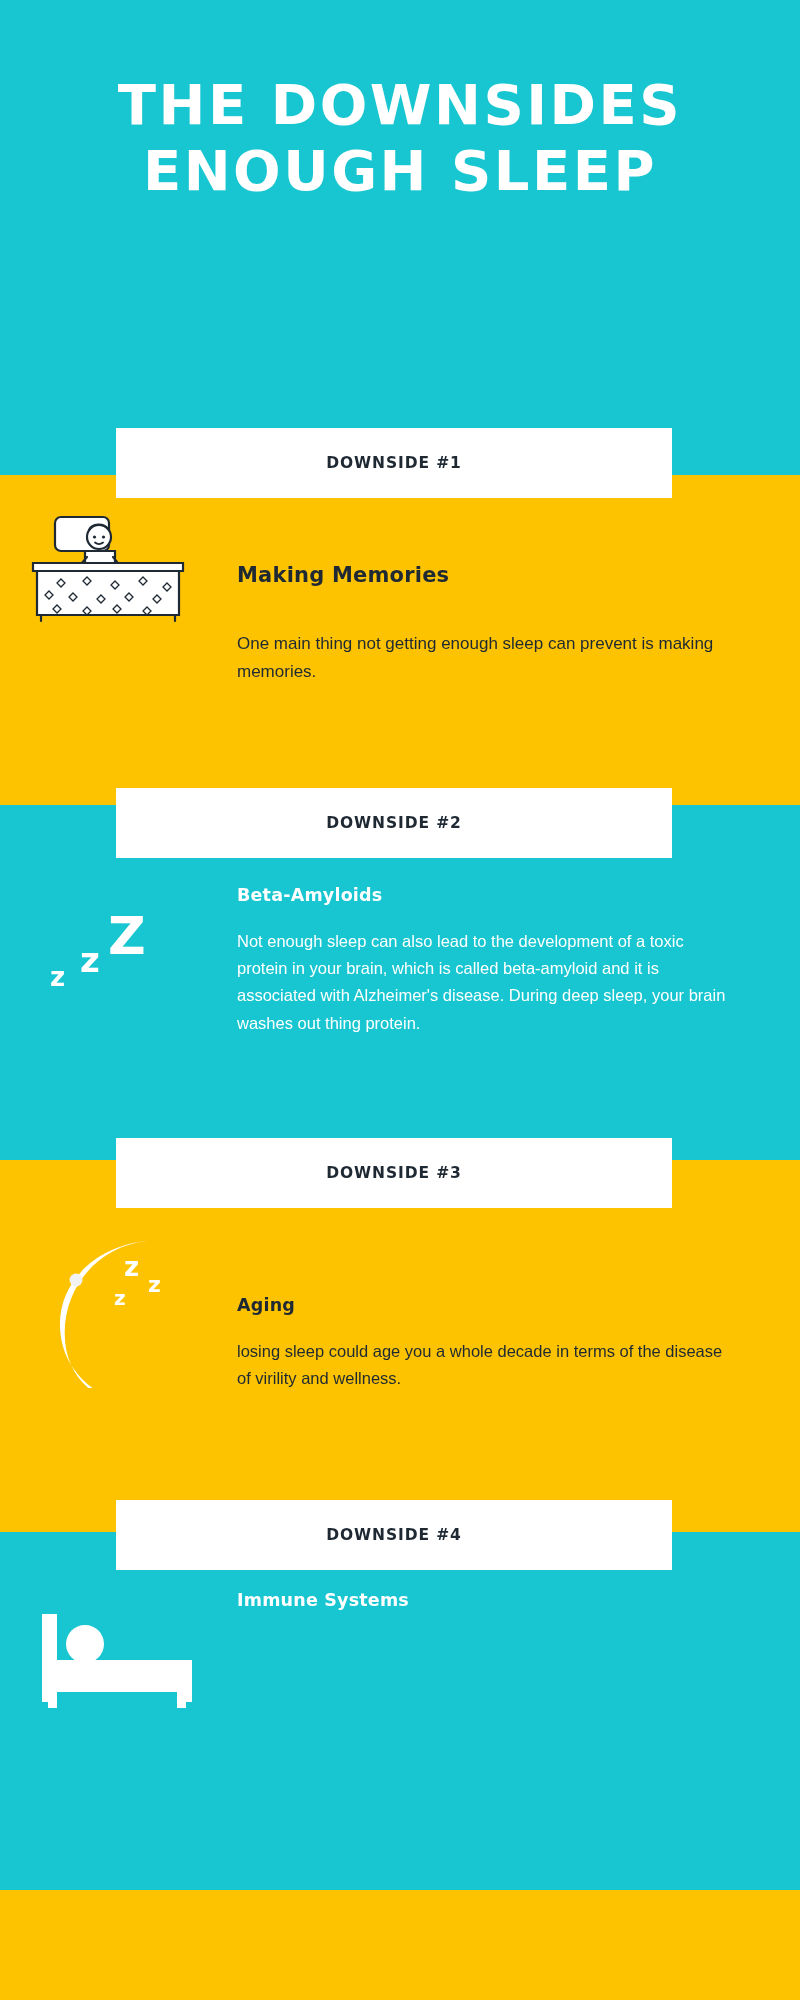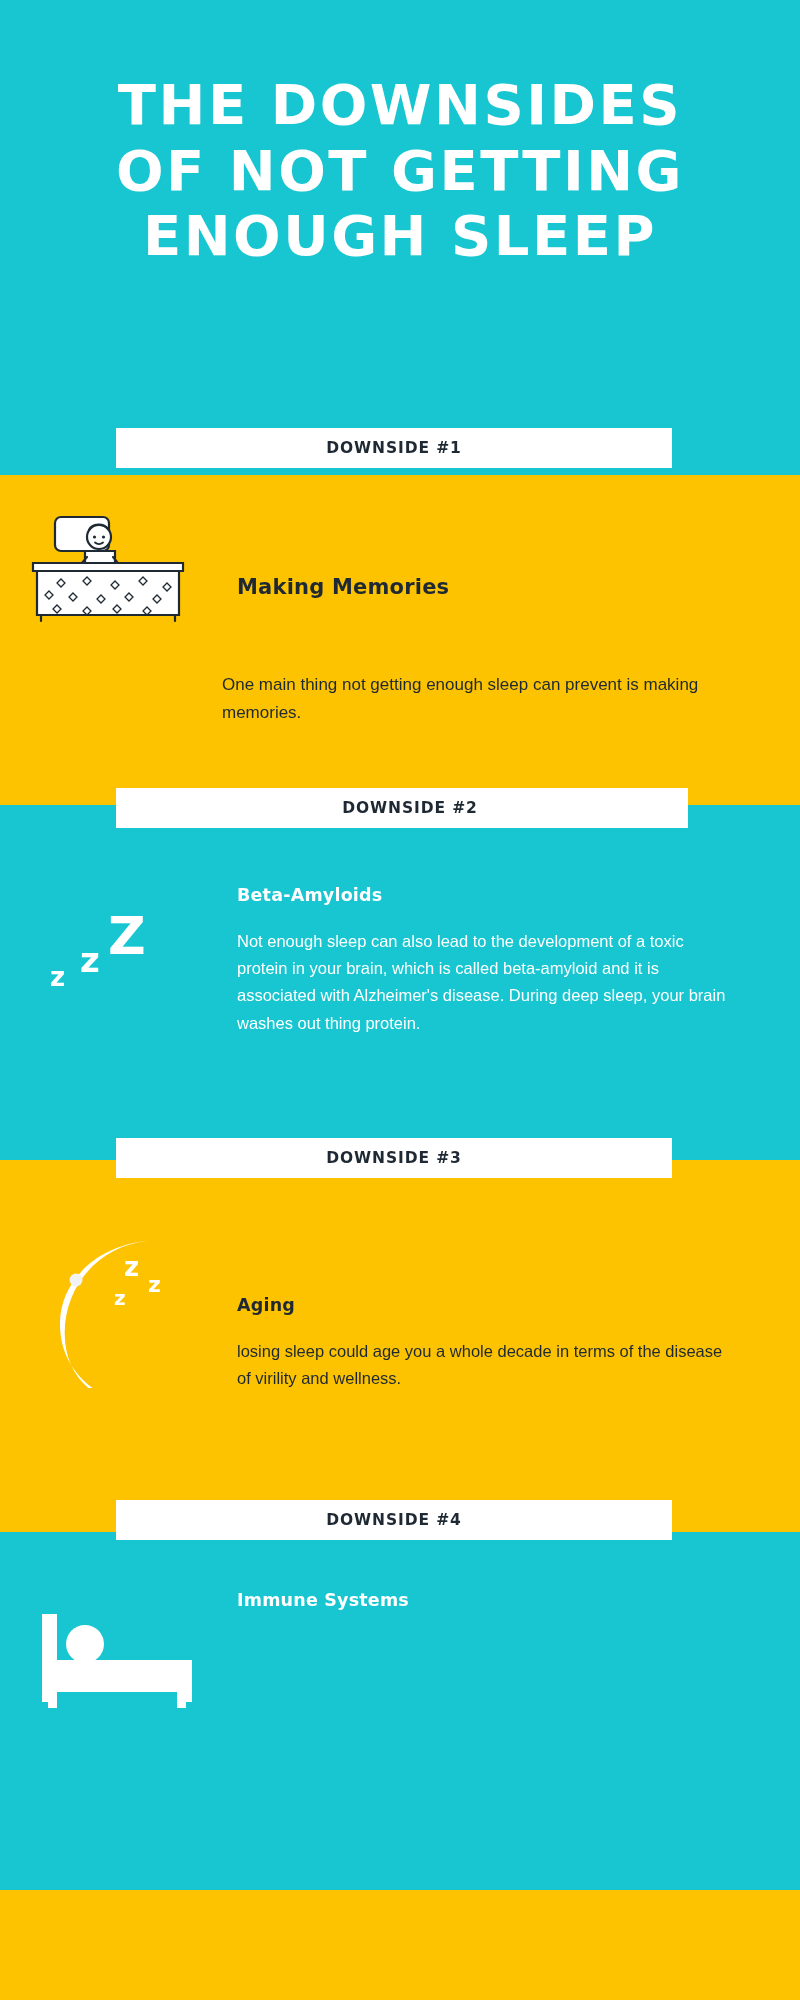--- a/index.html
+++ b/index.html
@@ -52,58 +52,58 @@
     letter-spacing: 2.5px;
     text-transform: uppercase;
   }
   .hero-title .l { display: block; white-space: nowrap; }
 
   
   .ribbon {
     position: absolute;
     left: 116px;
     width: 556px;
-    height: 40px;
+    height: 70px;
     background: #ffffff;
     display: flex;
     align-items: center;
     justify-content: center;
   }
   .ribbon span {
     color: #1f2933;
     font-family: "DejaVu Sans", sans-serif;
     font-weight: 700;
     font-size: 15.5px;
     letter-spacing: 0.9px;
     text-transform: uppercase;
   }
   #ribbon-1 { top: 428px; }
-  #ribbon-2 { top: 788px; padding-left: 16px; }
+  #ribbon-2 { top: 788px; }
   #ribbon-3 { top: 1138px; text-align: right; }
   #ribbon-4 { top: 1500px; }
 
   
   .sec-head {
     position: absolute;
     font-family: "DejaVu Sans", sans-serif;
     font-weight: 700;
     letter-spacing: 0.2px;
   }
   .sec-body {
     position: absolute;
     width: 500px;
     font-family: "Liberation Sans", sans-serif;
     font-size: 17px;
     line-height: 1.65;
   }
   .dark  { color: #1f2933; }
   .light { color: #ffffff; }
 
-  #head-1 { top: 575px; left: 237px; font-size: 21px; }
-  #body-1 { top: 630px; left: 222px; width: 490px; margin-top: 41px; }
+  #head-1 { top: 563px; left: 237px; font-size: 21px; }
+  #body-1 { top: 630px; left: 237px; width: 490px; }
 
   #head-2 { top: 885px; left: 237px; font-size: 17.5px; }
   #body-2 { top: 928px; left: 237px; width: 495px; font-size: 16.5px; }
 
   #head-3 { top: 1295px; left: 237px; font-size: 17.5px; }
   #body-3 { top: 1338px; left: 237px; width: 495px; font-size: 16.5px; }
 
   #head-4 { top: 1590px; left: 237px; font-size: 17.5px; }
   #body-4 { top: 1633px; left: 237px; width: 500px; font-size: 16.5px; }
 
@@ -129,21 +129,20 @@
   <div class="band band-teal" id="band-hero"></div>
   <div class="band band-yellow" id="band-one"></div>
   <div class="band band-teal" id="band-two"></div>
   <div class="band band-yellow" id="band-three"></div>
   <div class="band band-teal" id="band-four"></div>
   <div class="band band-yellow" id="band-footer-yellow"></div>
   <div class="band band-teal" id="band-footer-teal"></div>
 
   <div class="hero-title">
     <span class="l">The Downsides</span>
-    <span class="l">of Not Getting</span>
     <span class="l">Enough Sleep</span>
   </div>
 
   <div class="ribbon" id="ribbon-1">
     <span>Downside #1</span>
   </div>
   <div class="ribbon" id="ribbon-2">
     <span>Downside #2</span>
   </div>
   <div class="ribbon" id="ribbon-3">

